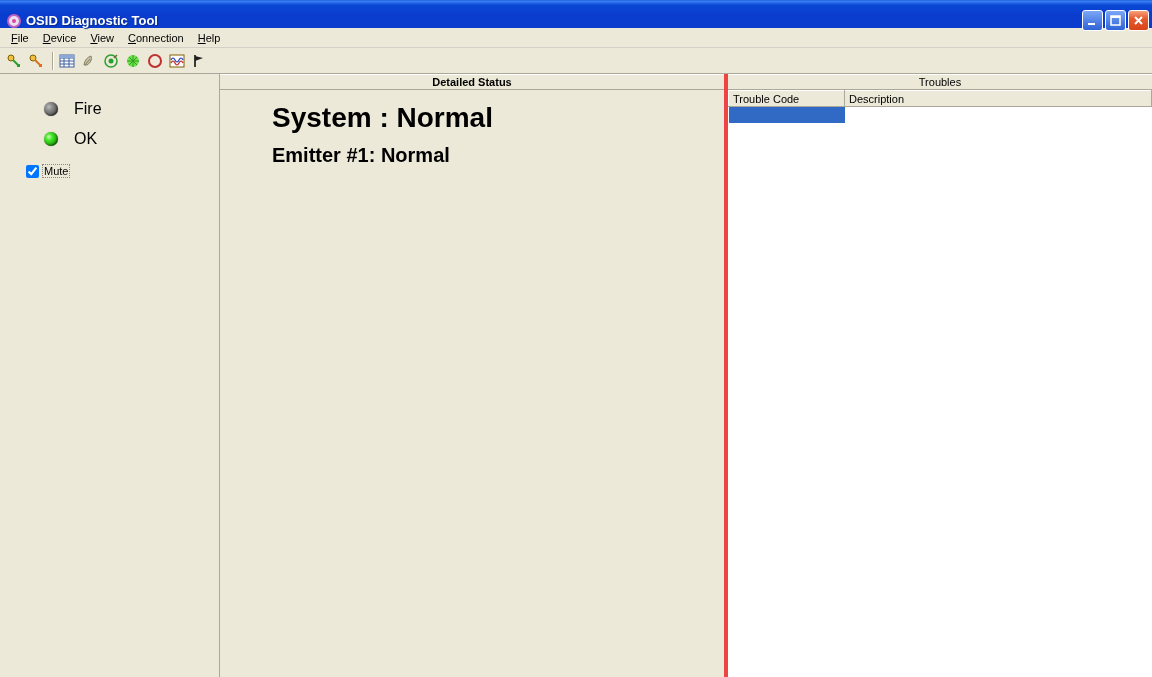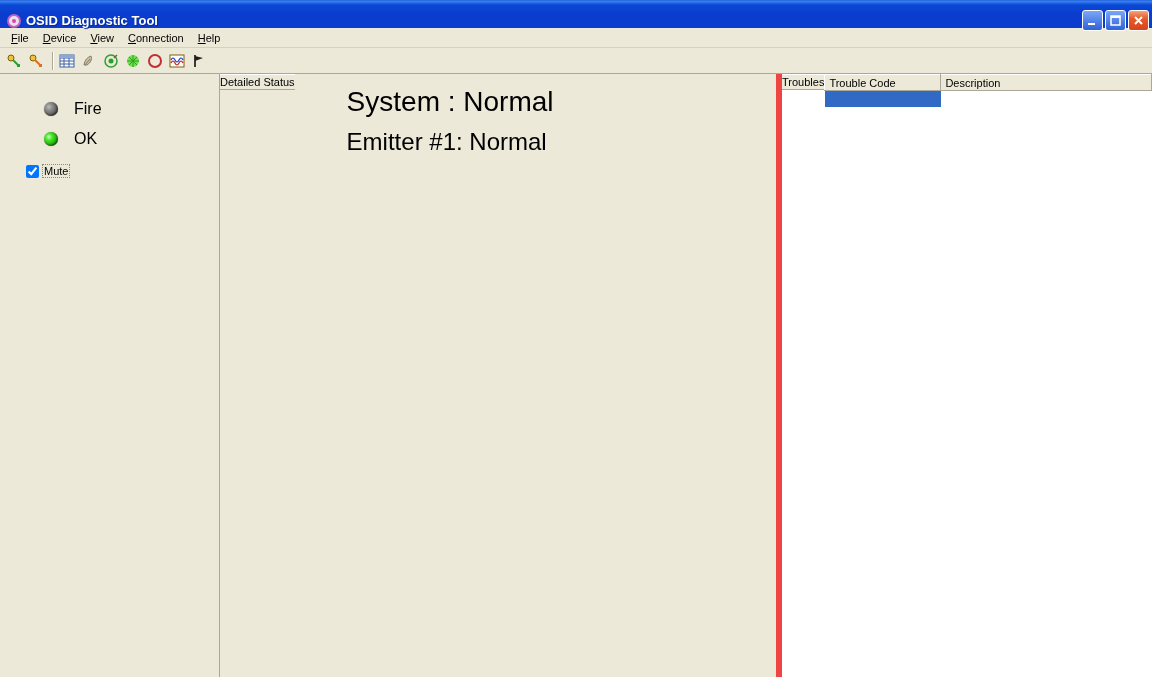--- a/index.html
+++ b/index.html
@@ -135,23 +135,24 @@
   .mute-row input { margin: 0 3px 0 0; }
   .mute-row label { border: 1px dotted #888; padding: 0 1px; }
 
   .main-panels {
     flex: 1;
     display: flex;
   }
   .detail-panel {
     flex: 1;
     display: flex;
-    flex-direction: row;
-    border-right: 6px solid #ef4444;
+    flex-direction: column;
+    border-right: 4px solid #ef4444;
     min-width: 0;
+    font-weight: bold;
   }
   .panel-header {
     height: 16px;
     background: #ece9d8;
     border-bottom: 1px solid #aca899;
     text-align: center;
     font-size: 11px;
     line-height: 15px;
     color: #000;
     border-top: 1px solid #fff;
@@ -160,28 +161,28 @@
     flex: 1;
     padding: 12px 0 0 52px;
     background: #ece9d8;
     font-family: Arial, sans-serif;
   }
   .sys-line {
     font-size: 28px;
     margin: 0 0 10px 0;
   }
   .emit-line {
-    font-size: 24px;
+    font-size: 20px;
     margin: 3px 0;
   }
 
   .troubles-panel {
-    width: 370px;
-    display: flex;
-    flex-direction: row;
+    width: 424px;
+    display: flex;
+    flex-direction: column;
     background: #fff;
   }
   .troubles-panel .panel-header {
     background: #ece9d8;
   }
   .troubles-table {
     border-collapse: collapse;
     width: 100%;
     font-size: 11px;
   }

